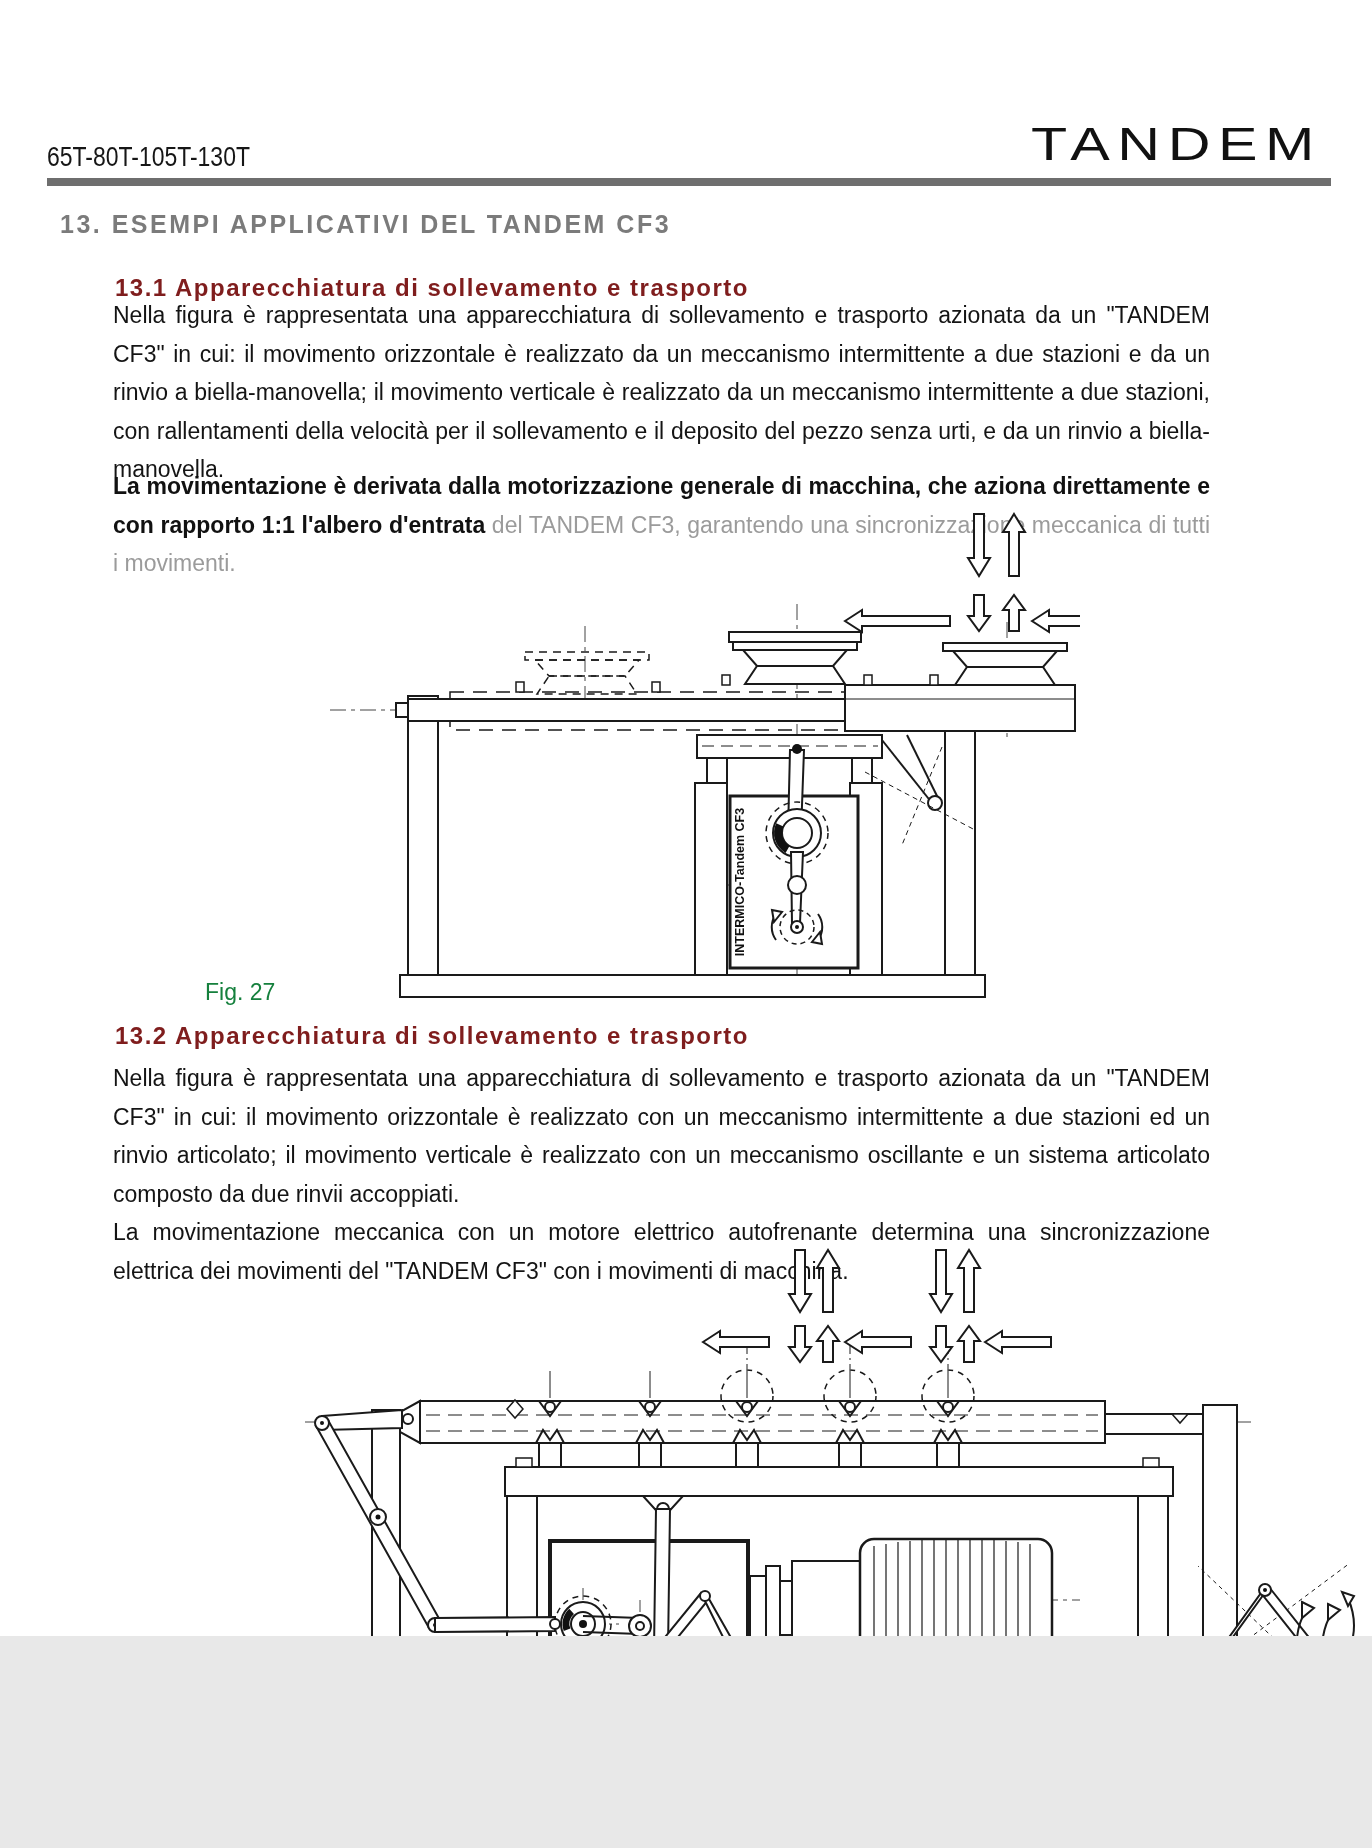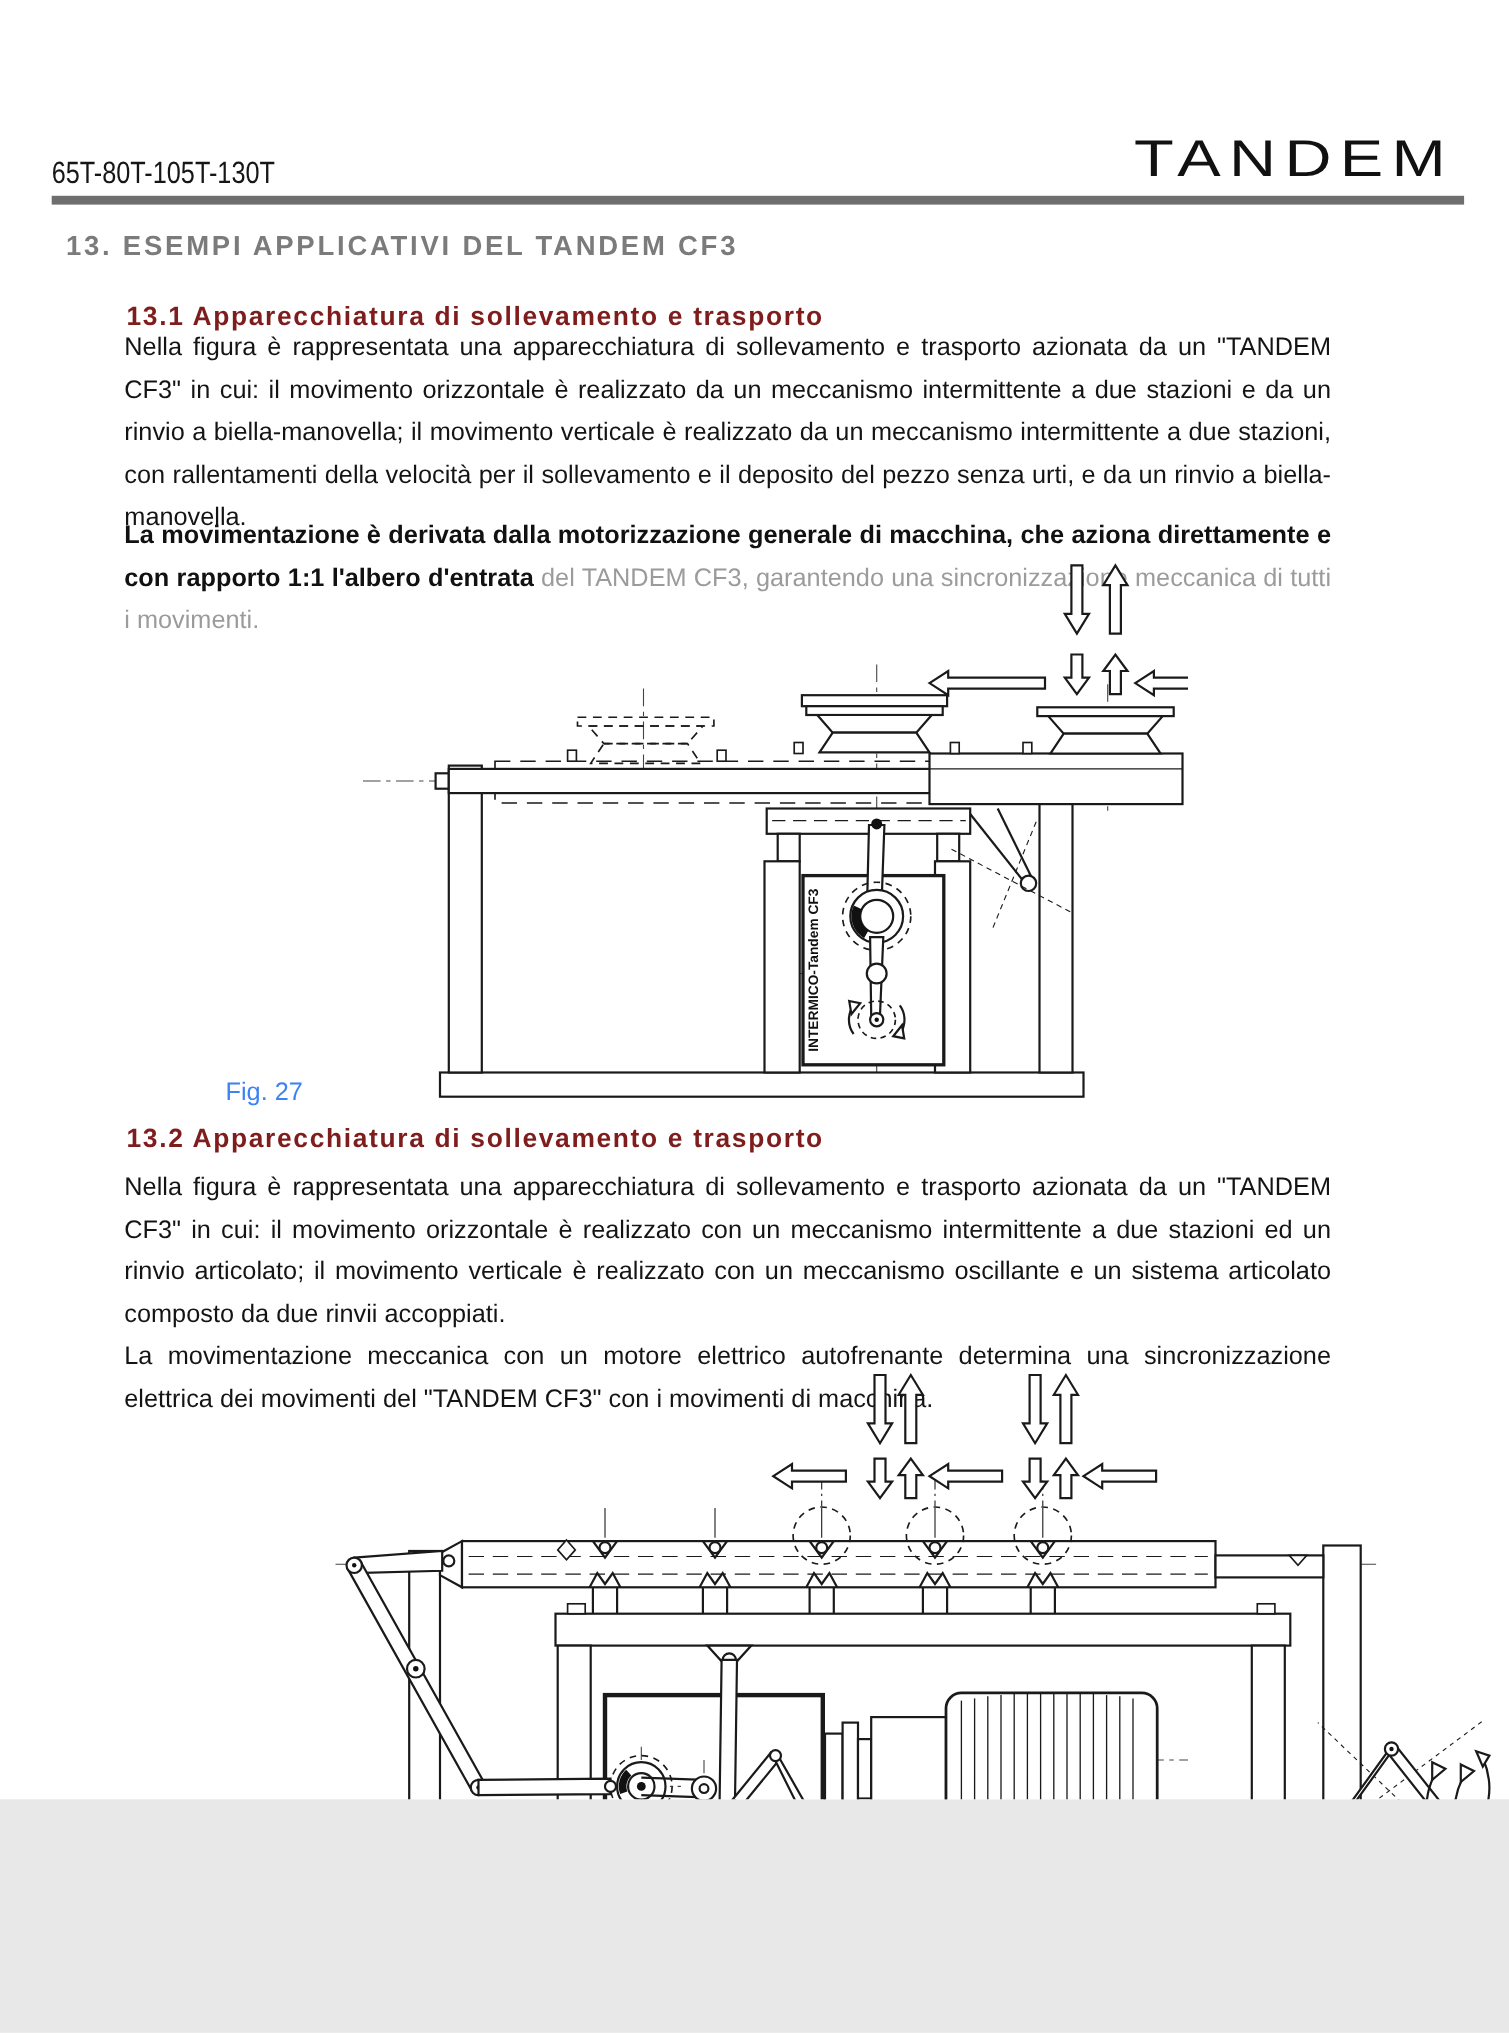--- a/index.html
+++ b/index.html
@@ -15,21 +15,21 @@
   .h2{font-size:24px;font-weight:700;letter-spacing:1.5px;color:#7f1d1d;white-space:nowrap;}
   .h2a{left:115px;top:274px;}
   .h2b{left:115px;top:1022px;text-align:right;}
   .para{left:113px;width:1097px;text-align:justify;font-size:23px;line-height:38.5px;color:#141414;}
   .p1{top:296px;}
   .p2{top:467px;}
   .p3{top:1059px;}
   .p4{top:1213px;}
   .strong{font-weight:700;color:#111;}
   .faded{color:#9b9b9b;}
-  .caption{font-size:23px;color:#3b82f6;white-space:nowrap;}
+  .caption{font-size:23px;color:#15803d;white-space:nowrap;}
   .cap27{left:205px;top:979px;}
   .cap28{left:205px;top:1699px;}
   .figline{left:283px;top:1729px;width:905px;height:2px;background:#161616;}
   .footbar{left:990px;top:1752px;width:283px;height:37px;
            background:linear-gradient(90deg,#ffffff 0%,#d8d8d8 14%,#9a9a9a 42%,#474747 72%,#1a1a1a 100%);}
   .pageno{left:1190px;top:1756px;font-size:32px;font-weight:700;color:#ffffff;letter-spacing:2px;}
   svg.fig{position:absolute;}
   svg text{font-family:"Liberation Sans", sans-serif;}
 </style>
 </head>

